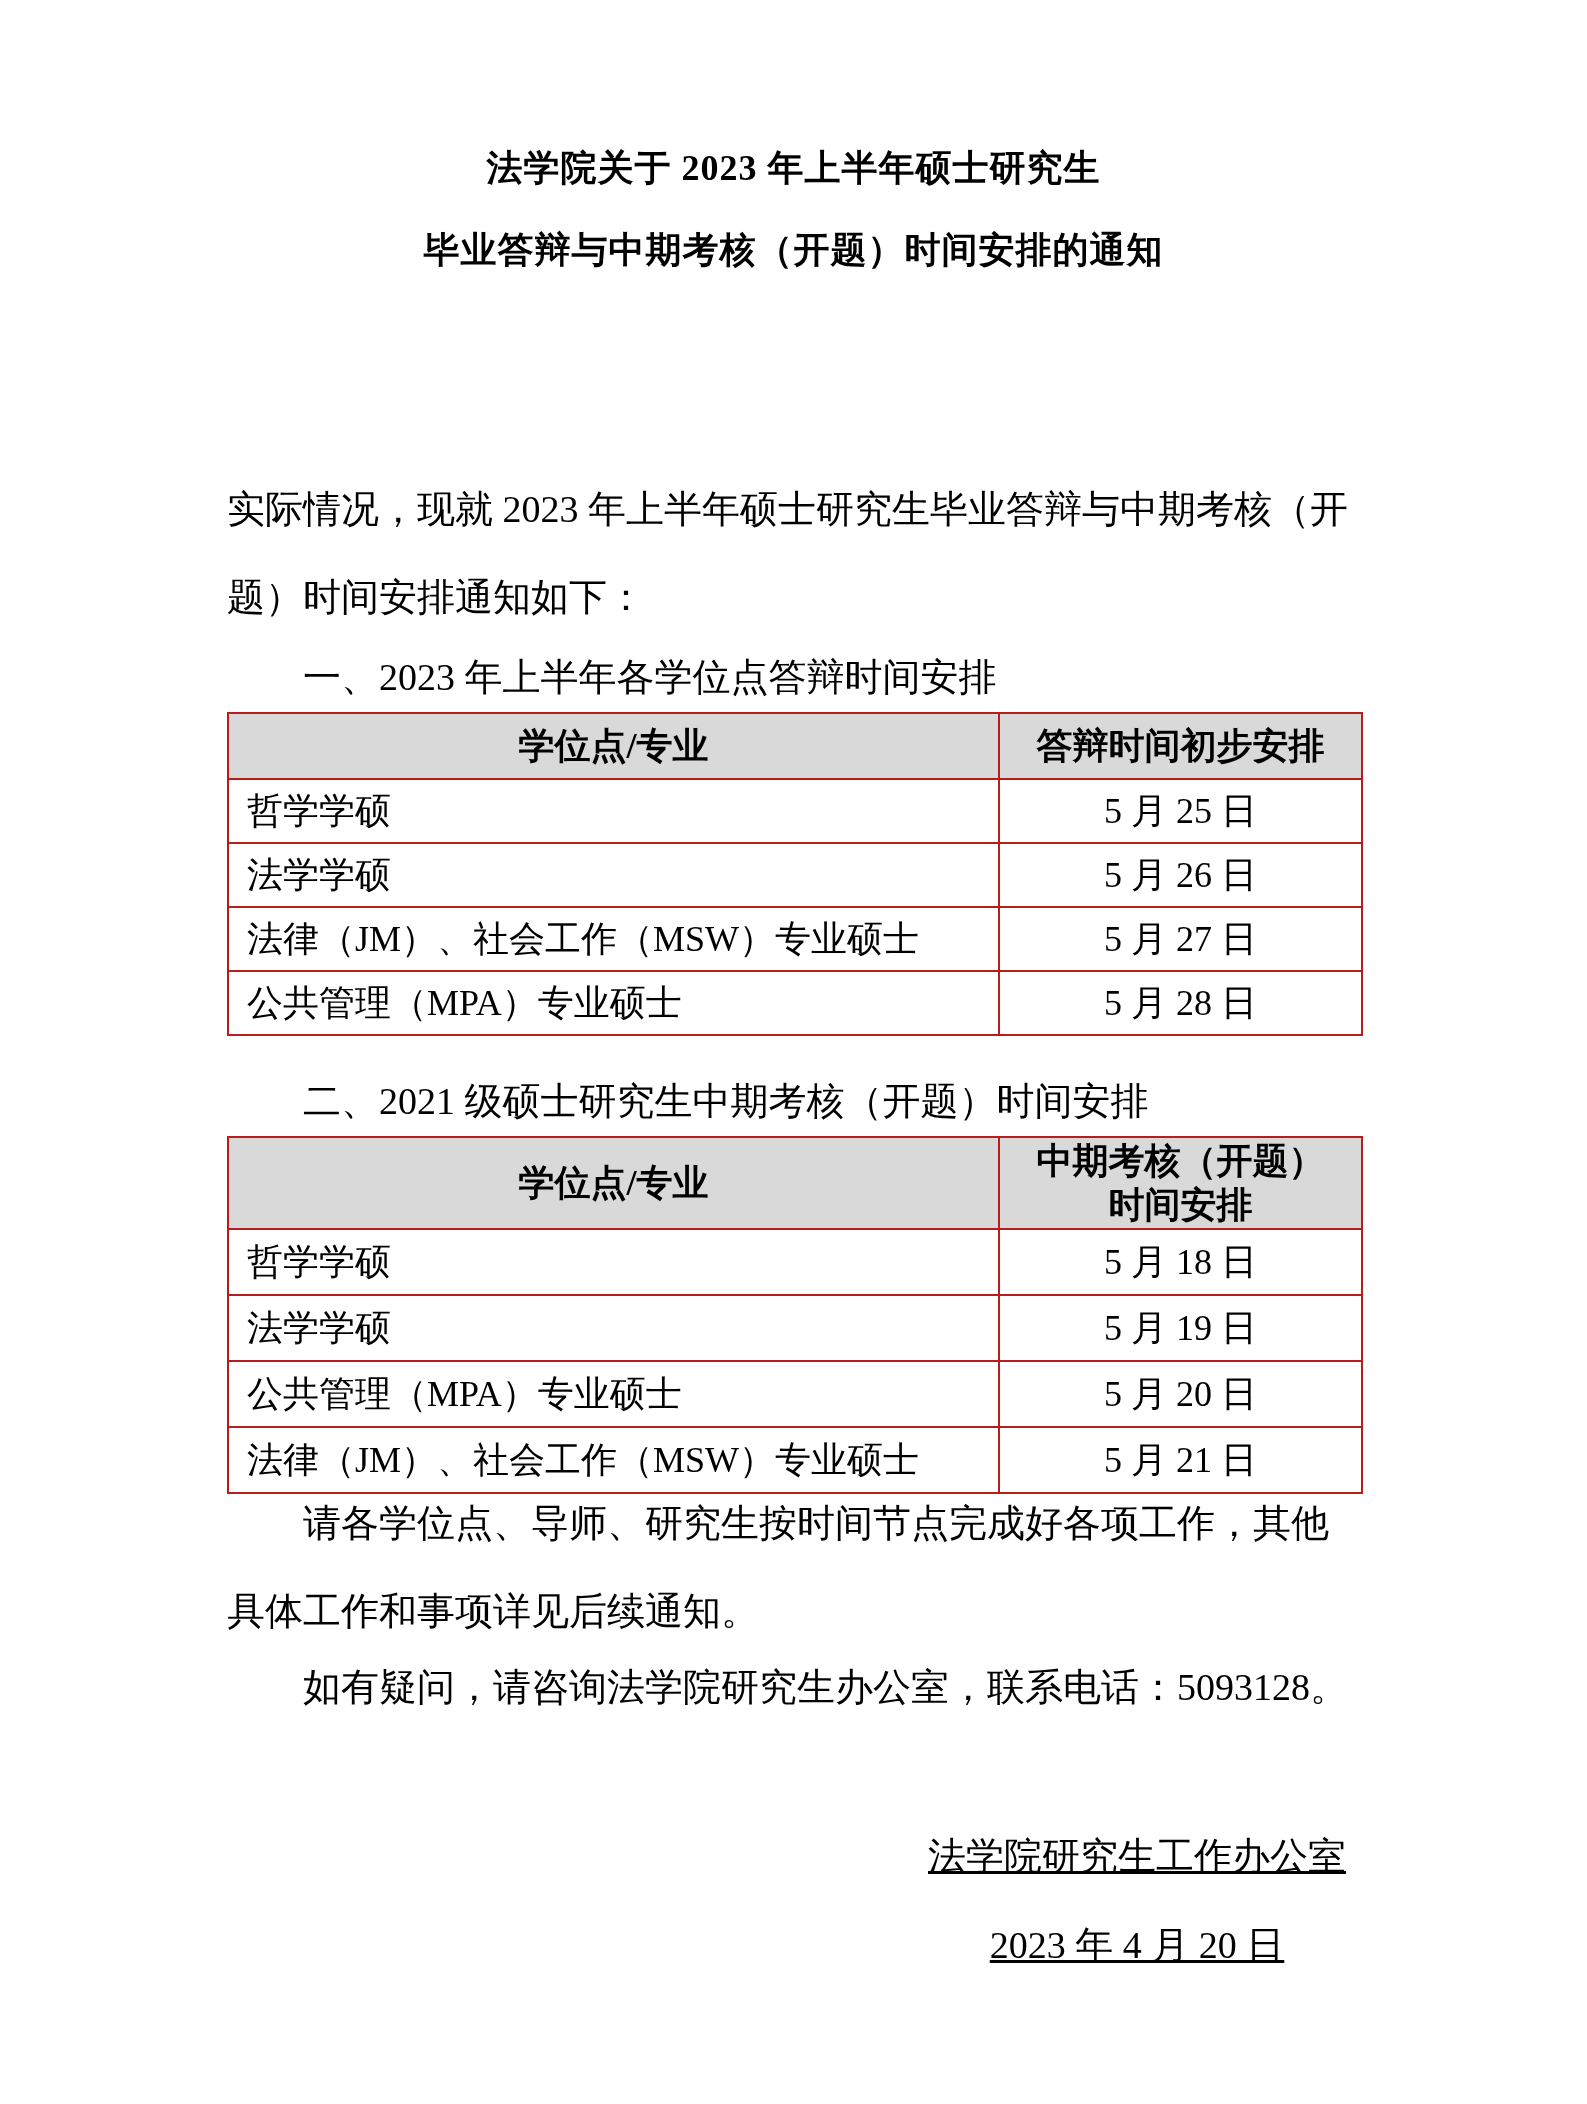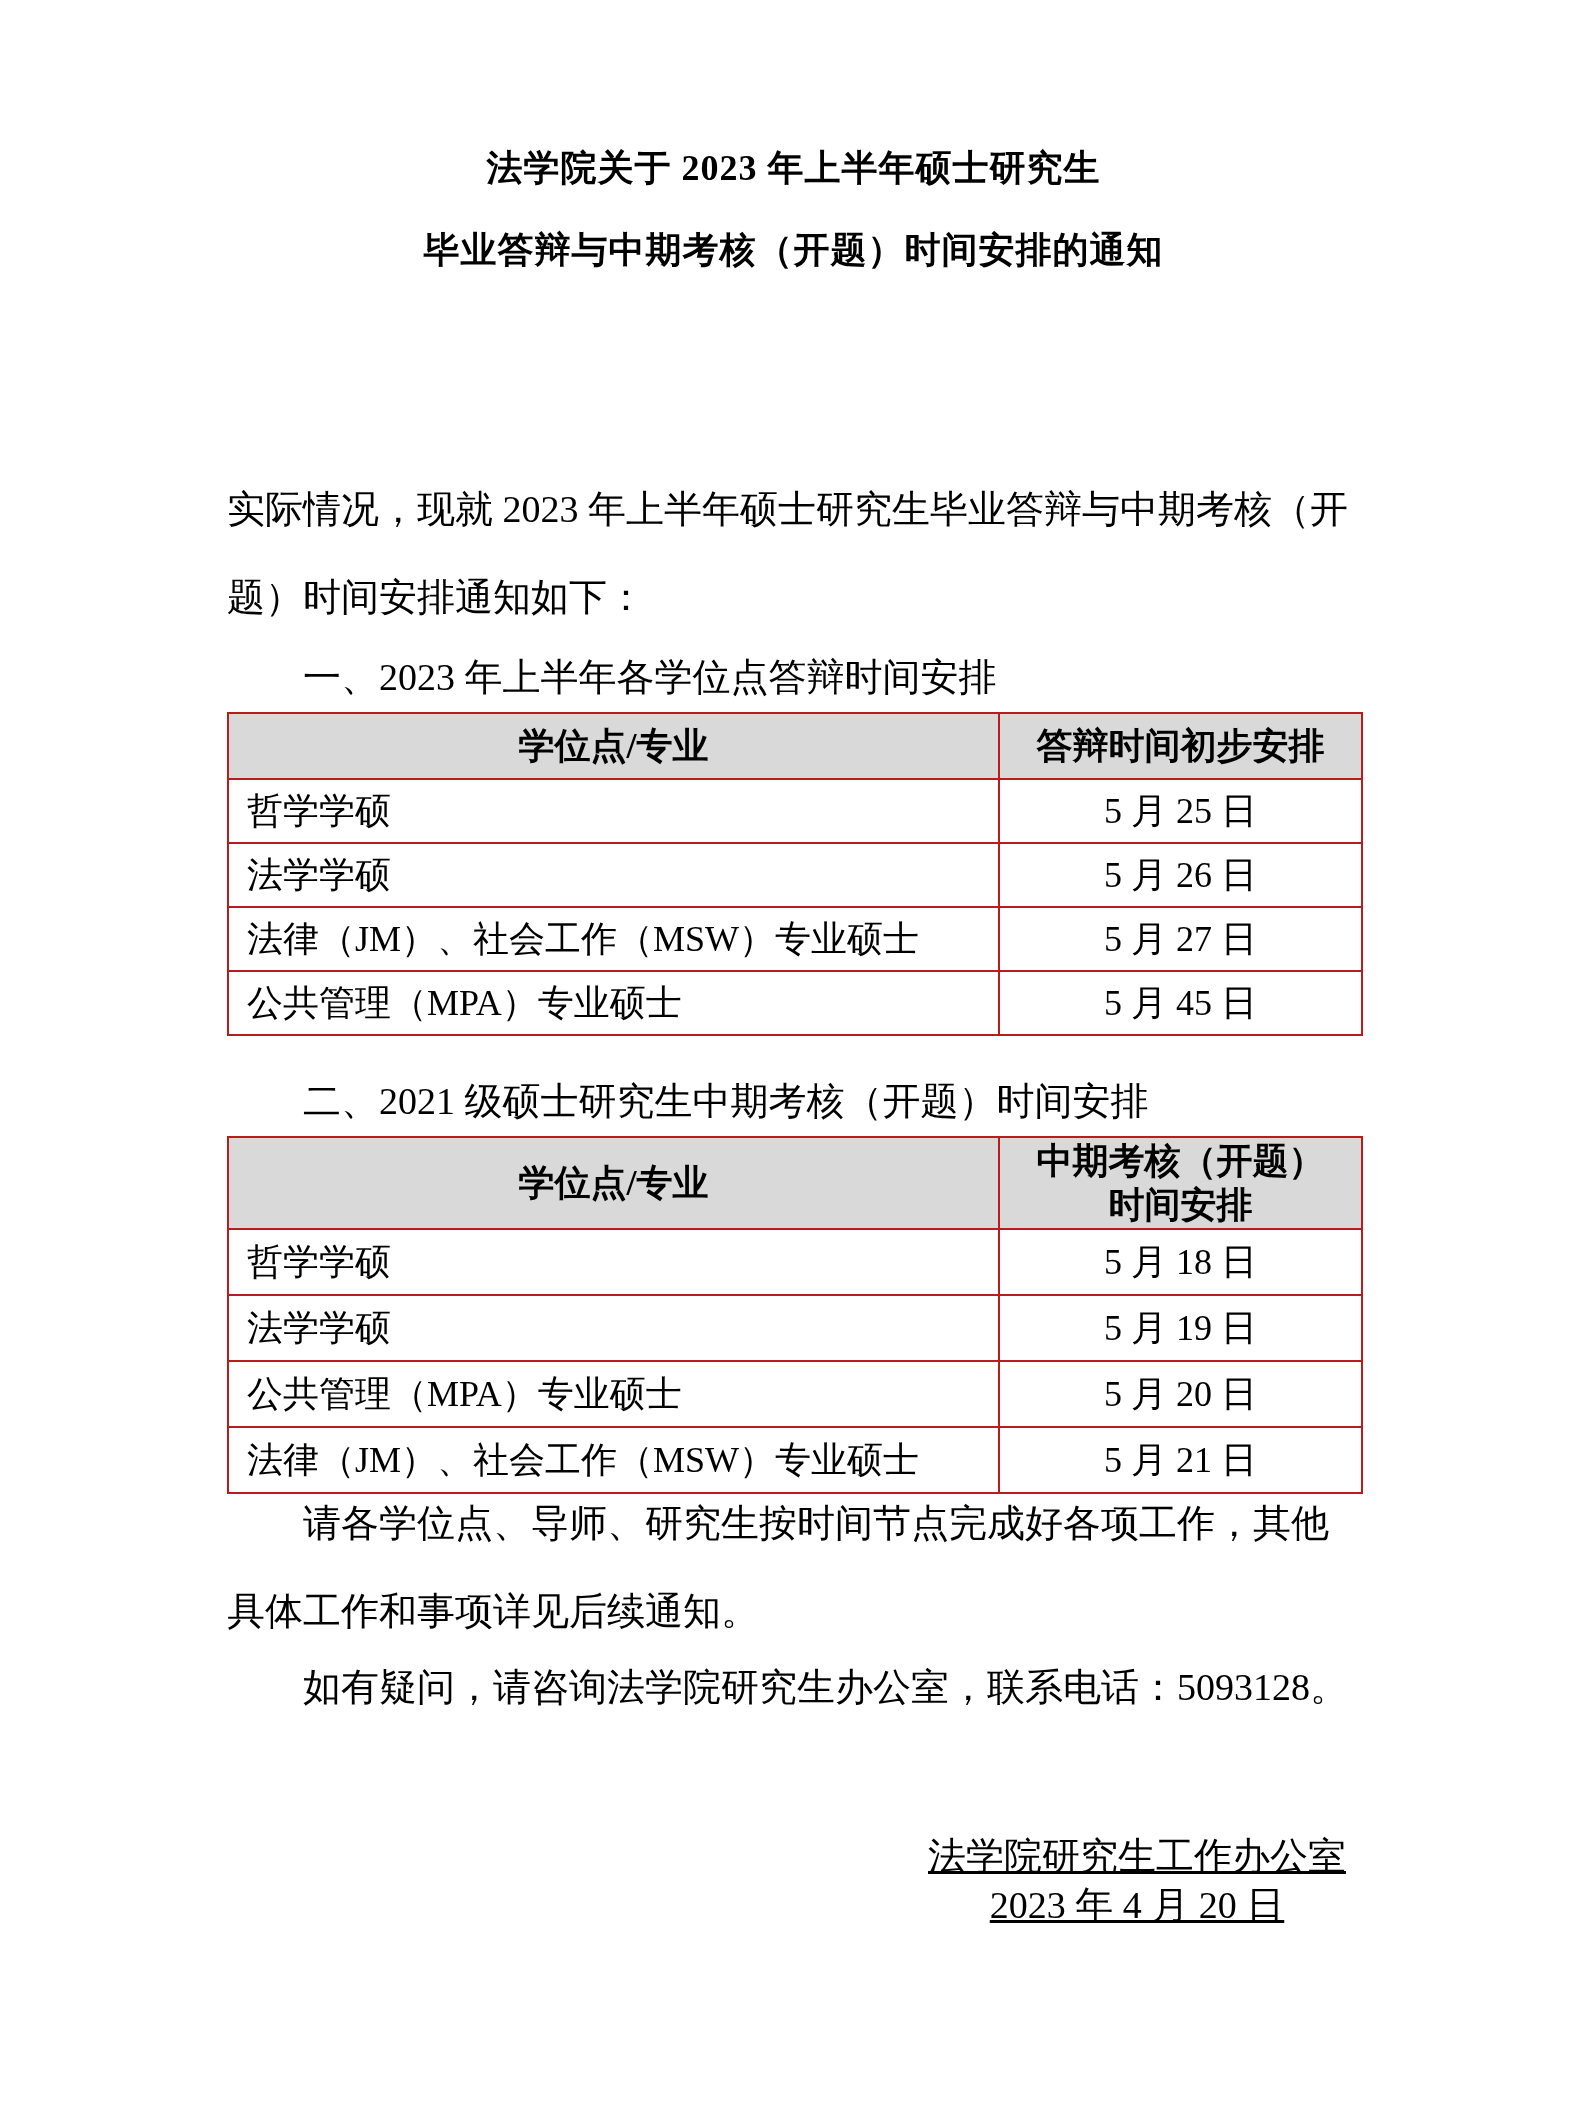--- a/index.html
+++ b/index.html
@@ -52,21 +52,21 @@
   #table2 th { height: 80px; }
   #table2 td { height: 62px; }
   .sig-block {
     position: absolute;
     right: 241px;
     text-align: center;
     font-size: 38px;
     line-height: 49px;
     text-decoration: underline;
   }
-  .sig-date { }
+  .sig-date { margin-top: 40px; }
 </style>
 </head>
 <body>
 
 <div class="page">
 
   <div class="abs title-line" style="top:140px">法学院关于 2023 年上半年硕士研究生</div>
   <div class="abs title-line" style="top:222px">毕业答辩与中期考核（开题）时间安排的通知</div>
 
   <div class="abs body-line" style="top:484px">实际情况，现就 2023 年上半年硕士研究生毕业答辩与中期考核（开</div>
@@ -92,21 +92,21 @@
       <tr>
         <td class="program">法学学硕</td>
         <td class="date">5 月 26 日</td>
       </tr>
       <tr>
         <td class="program">法律（JM）、社会工作（MSW）专业硕士</td>
         <td class="date">5 月 27 日</td>
       </tr>
       <tr>
         <td class="program">公共管理（MPA）专业硕士</td>
-        <td class="date">5 月 45 日</td>
+        <td class="date">5 月 28 日</td>
       </tr>
     </tbody>
       </table>
   </div>
 
   <div class="abs body-line indent" style="top:1076px">二、2021 级硕士研究生中期考核（开题）时间安排</div>
 
   <div class="abs" style="top:1136px">
     <table class="sched" id="table2">
       <colgroup>

